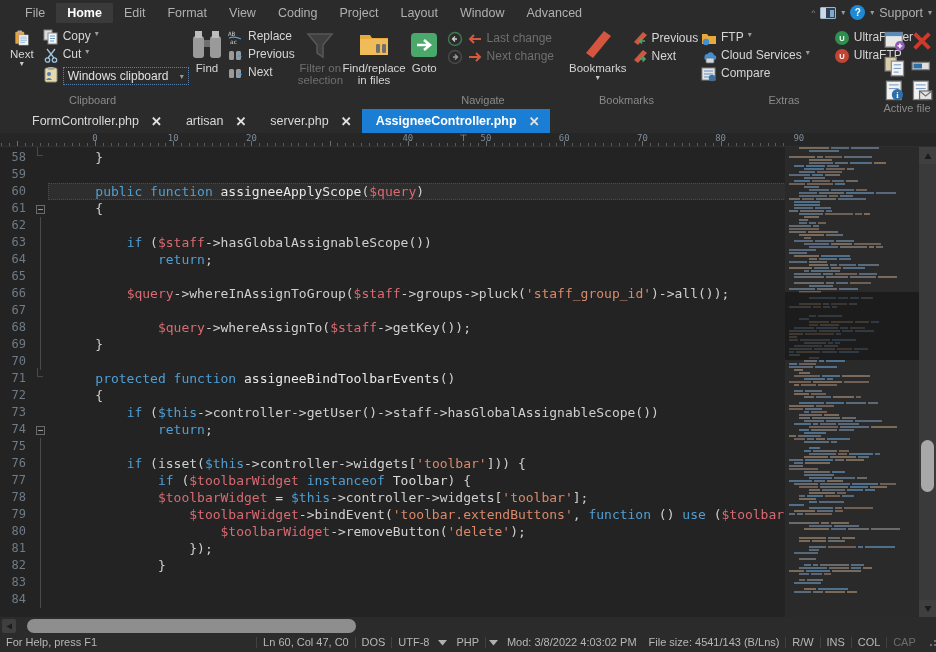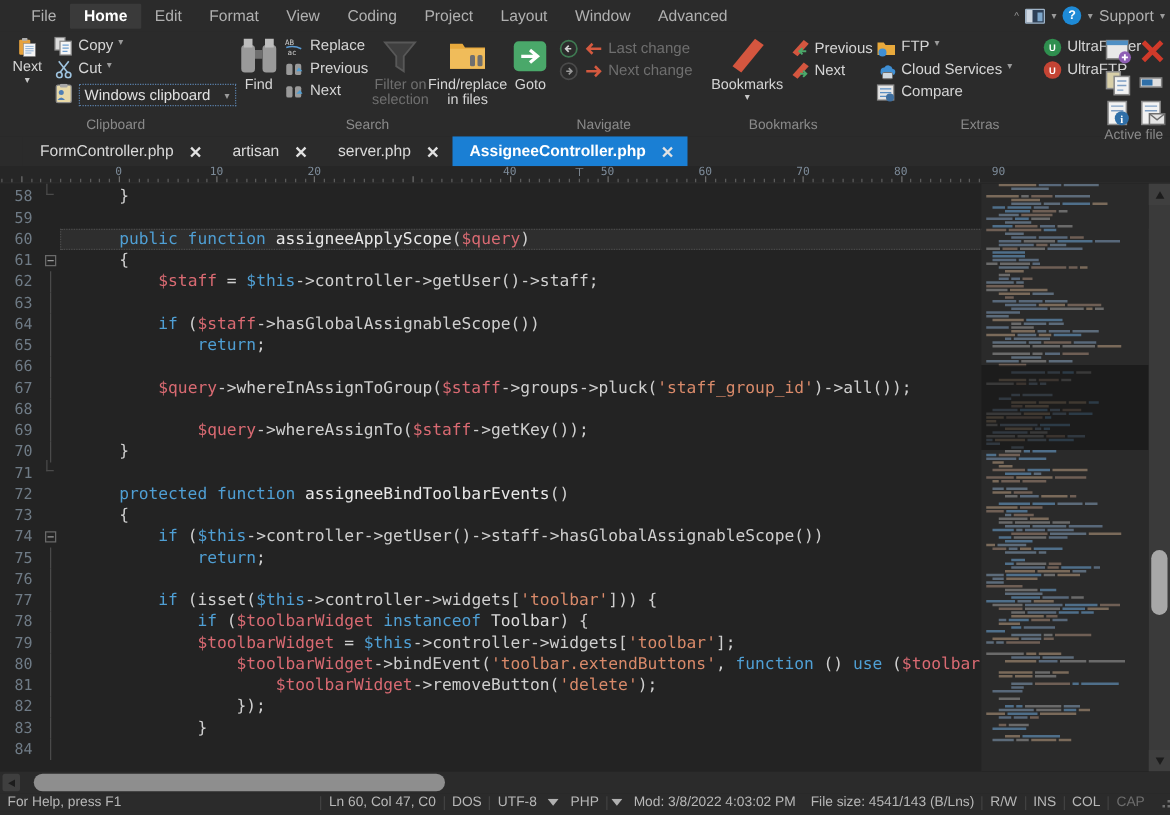--- a/index.html
+++ b/index.html
@@ -263,21 +263,20 @@
             <path d="M2 5 h10 l2 3 h16 v17 h-28 z" fill="#e8a93c"></path>
             <path d="M2 9 h28 v16 h-28 z" fill="#f0bc5a"></path>
             <g fill="#6f6f6f">
                 <rect x="18" y="14" width="4" height="9" rx="1.3"></rect>
                 <rect x="24" y="14" width="4" height="9" rx="1.3"></rect>
               </g>
           </svg>
           <span class="lbl">Find/replace in files</span>
         </div>
       </div>
-      <div class="rgroup-title">Search</div>
     </div>
     <div class="rgroup-sep"></div>
 
     <div class="rgroup" style="width:160px;">
       <div class="rgroup-body">
         <div class="bigbtn" style="width:46px;">
           <svg width="30" height="30" viewBox="0 0 30 30">
             <rect x="2" y="3" width="26" height="24" rx="4" fill="#4aa86a"></rect>
             <path d="M8 15 h12 M15 10 l6 5 l-6 5" stroke="#ffffff" stroke-width="2.6" fill="none"></path>
           </svg>
@@ -635,21 +634,20 @@
         <div><span class="fold-line"></span></div>
         <div><span class="fold-line"></span></div>
         <div><span class="fold-line"></span></div>
         <div><span class="fold-line"></span></div>
       </div>
     <div class="code" id="code">
         <div class="cline"><span class="p">    }</span></div>
         <div class="cline"><span class="p"></span></div>
         <div class="cline hl"><span class="k">    public </span><span class="k">function </span><span class="fn">assigneeApplyScope</span><span class="p">(</span><span class="v">$query</span><span class="p">)</span></div>
         <div class="cline"><span class="p">    {</span></div>
-        <div class="cline"><span class="p">        </span><span class="v">$staff</span><span class="p"> = </span><span class="k">$this</span><span class="p">-&gt;controller-&gt;getUser()-&gt;staff;</span></div>
         <div class="cline"><span class="p"></span></div>
         <div class="cline"><span class="p">        </span><span class="k">if </span><span class="p">(</span><span class="v">$staff</span><span class="p">-&gt;hasGlobalAssignableScope())</span></div>
         <div class="cline"><span class="p">            </span><span class="k">return</span><span class="p">;</span></div>
         <div class="cline"><span class="p"></span></div>
         <div class="cline"><span class="p">        </span><span class="v">$query</span><span class="p">-&gt;whereInAssignToGroup(</span><span class="v">$staff</span><span class="p">-&gt;groups-&gt;pluck(</span><span class="s">'staff_group_id'</span><span class="p">)-&gt;all());</span></div>
         <div class="cline"><span class="p"></span></div>
         <div class="cline"><span class="p">            </span><span class="v">$query</span><span class="p">-&gt;whereAssignTo(</span><span class="v">$staff</span><span class="p">-&gt;getKey());</span></div>
         <div class="cline"><span class="p">    }</span></div>
         <div class="cline"><span class="p"></span></div>
         <div class="cline"><span class="k">    protected </span><span class="k">function </span><span class="fn">assigneeBindToolbarEvents</span><span class="p">()</span></div>

